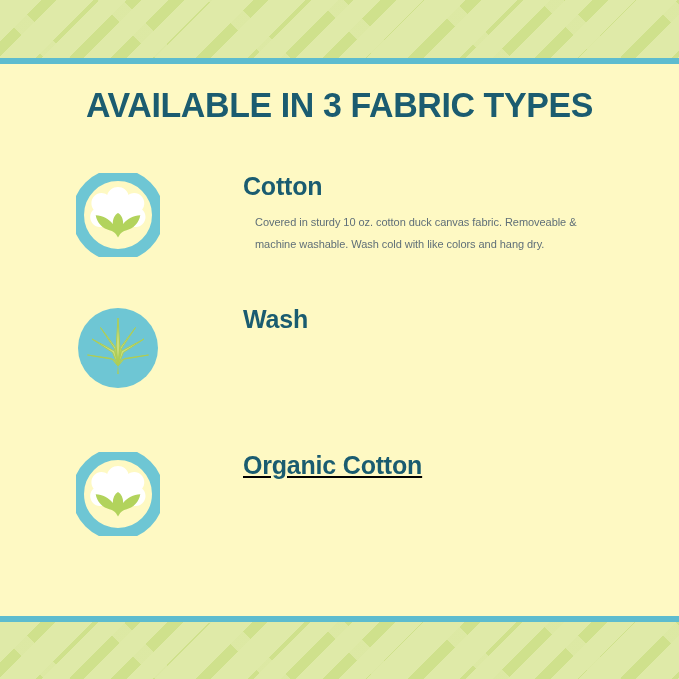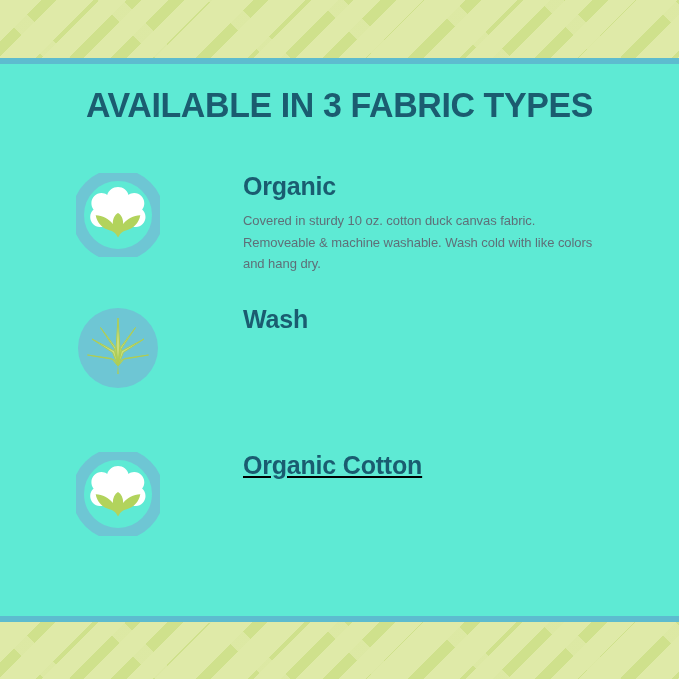--- a/index.html
+++ b/index.html
@@ -12,21 +12,21 @@
     background: #ffffff;
     font-family: "Liberation Sans", sans-serif;
     overflow: hidden;
     position: relative;
   }
 
   #page {
     position: relative;
     width: 679px;
     height: 679px;
-    background: #5eead4;
+    background: #fef9c3;
     overflow: hidden;
   }
 
   
   .band {
     position: absolute;
     left: 0;
     width: 679px;
     overflow: hidden;
   }
@@ -133,22 +133,22 @@
   .fabric-heading {
     margin: 0 0 10px 0;
     font-size: 25px;
     line-height: 28px;
     font-weight: 700;
     color: #1a5c70;
     letter-spacing: -0.2px;
     font-family: "Liberation Sans", sans-serif;
   }
   .fabric-desc {
-    margin: 0;
-    font-size: 13px;
+    margin: 12px;
+    font-size: 11px;
     line-height: 21.5px;
     color: #5f6f78;
     max-width: 360px;
     font-family: "Liberation Sans", sans-serif;
     letter-spacing: -0.05px;
   }
 </style>
 </head>
 <body>
 
@@ -190,21 +190,21 @@
                    c2.5 0.5 4.6 1.9 5.9 3.9
                    l2.0 3.1
                    l2.0 -3.1
                    c1.3 -2.0 3.4 -3.4 5.9 -3.9
                    c7.4 -1.5 13.2 -7.5 14.4 -15.1
                    c-6.9 0.2 -13.1 3.5 -17.1 8.6
                    C47.3 46.0 45.4 42.0 42 40 Z" fill="#b2d35c"></path>
         </svg>
       </div>
       <div class="fabric-text">
-        <h2 class="fabric-heading">Organic</h2>
+        <h2 class="fabric-heading">Cotton</h2>
         <p class="fabric-desc">Covered in sturdy 10 oz. cotton duck canvas fabric. Removeable &amp; machine washable. Wash cold with like colors and hang dry.</p>
       </div>
     </div>
 
     <div class="fabric-row row-hemp">
       <div class="icon-wrap">
         <svg class="icon-svg" width="84" height="84" viewBox="0 0 84 84">
           <circle cx="42" cy="42" r="40" fill="#6ec6d4"></circle>
           <g fill="#c9de7e" stroke="#aecd55" stroke-width="1" stroke-linejoin="round">
 

